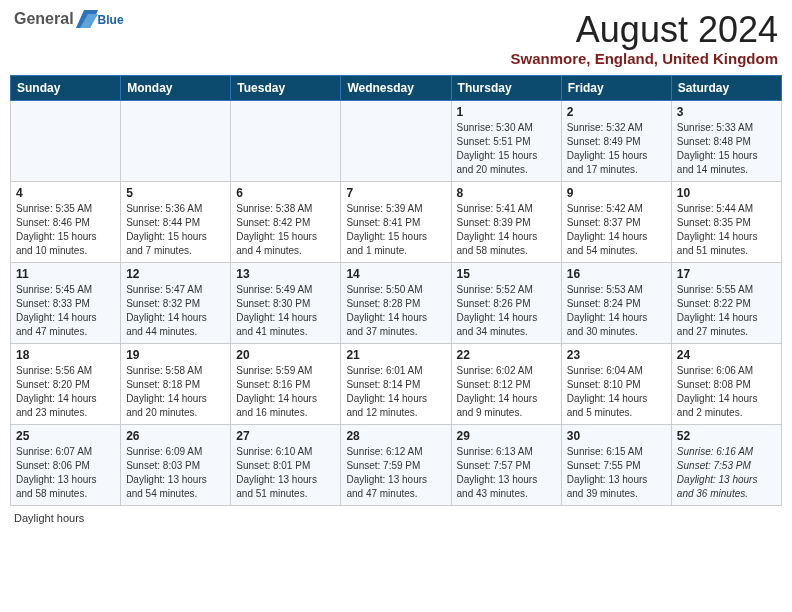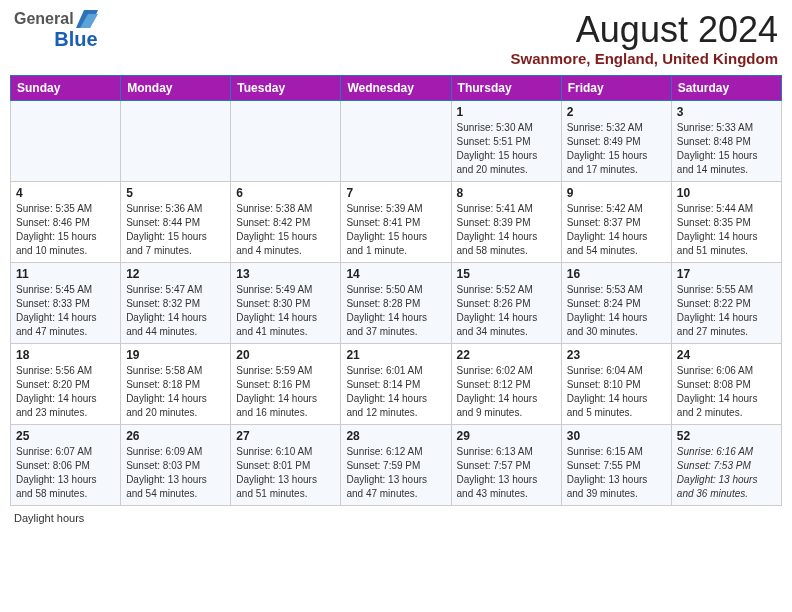--- a/index.html
+++ b/index.html
@@ -12,32 +12,31 @@
     }
     .header-area {
       display: flex;
       justify-content: space-between;
       align-items: flex-start;
       margin-bottom: 8px;
       padding: 0 4px;
     }
     .logo {
       display: flex;
-      flex-direction: column;
-      align-items: flex-end;
+      align-items: center;
     }
     .logo-text {
       display: flex;
       align-items: center;
       font-size: 18px;
       font-weight: bold;
       color: #333;
     }
     .logo-general { color: #555; font-size: 16px; font-weight: bold; }
-    .logo-blue { color: #1a5fb4; font-size: 20px; font-weight: bold; }
+    .logo-blue { color: #1a5fb4; font-size: 12px; font-weight: bold; }
     .logo-icon {
       width: 22px;
       height: 18px;
       margin-left: 2px;
     }
     .title-area {
       text-align: right;
     }
     .month-year {
       font-size: 36px;
@@ -49,21 +48,21 @@
       font-size: 15px;
       color: #7f1d1d;
       font-weight: bold;
     }
     .calendar {
       width: 100%;
       border-collapse: collapse;
       font-size: 10.5px;
     }
     .calendar th {
-      background-color: #a21caf;
+      background-color: #0c4a6e;
       color: #fff;
       text-align: left;
       padding: 5px 6px;
       font-size: 12px;
       border: 1px solid #2e73b8;
     }
     .calendar td {
       border: 1px solid #ccc;
       padding: 4px 5px;
       vertical-align: top;

